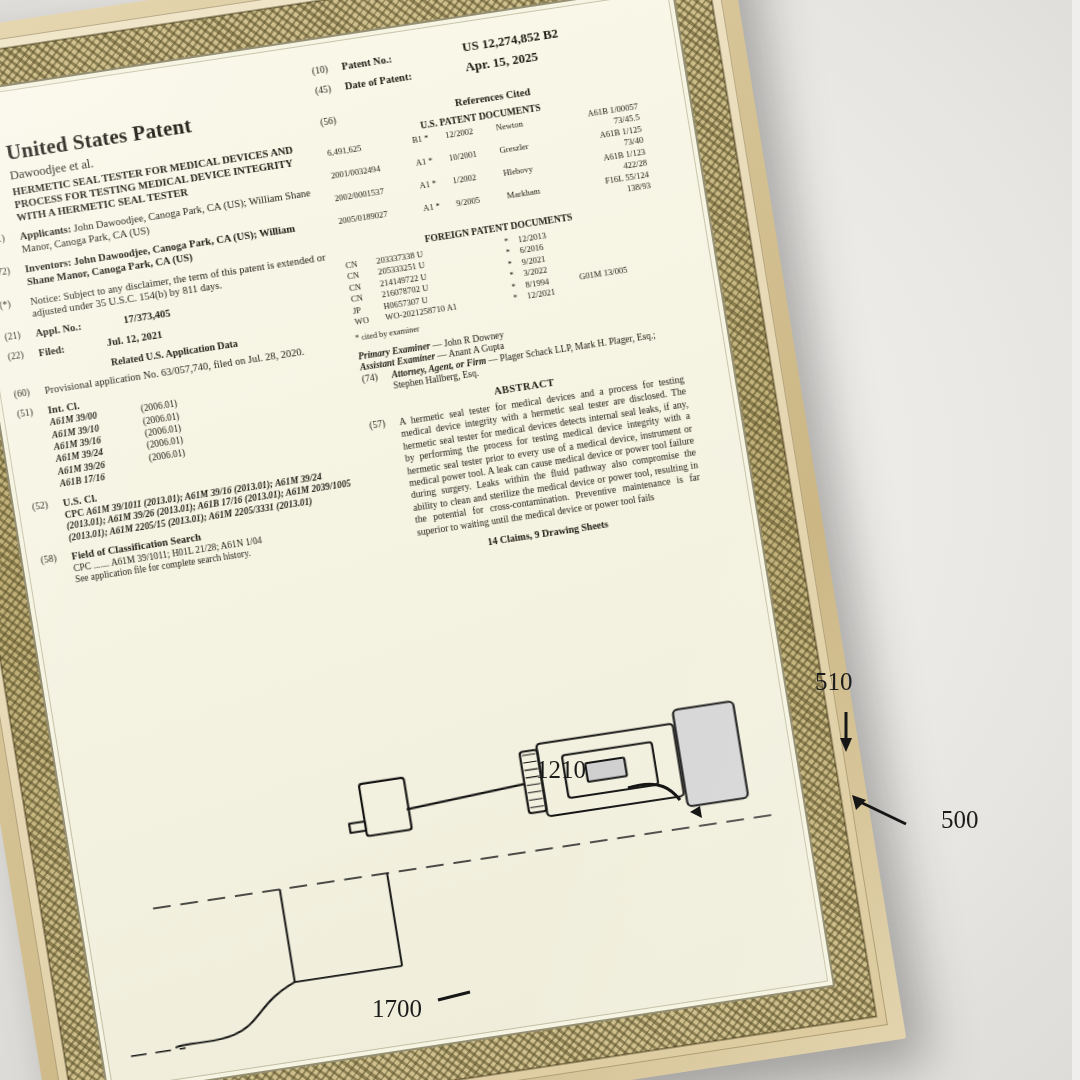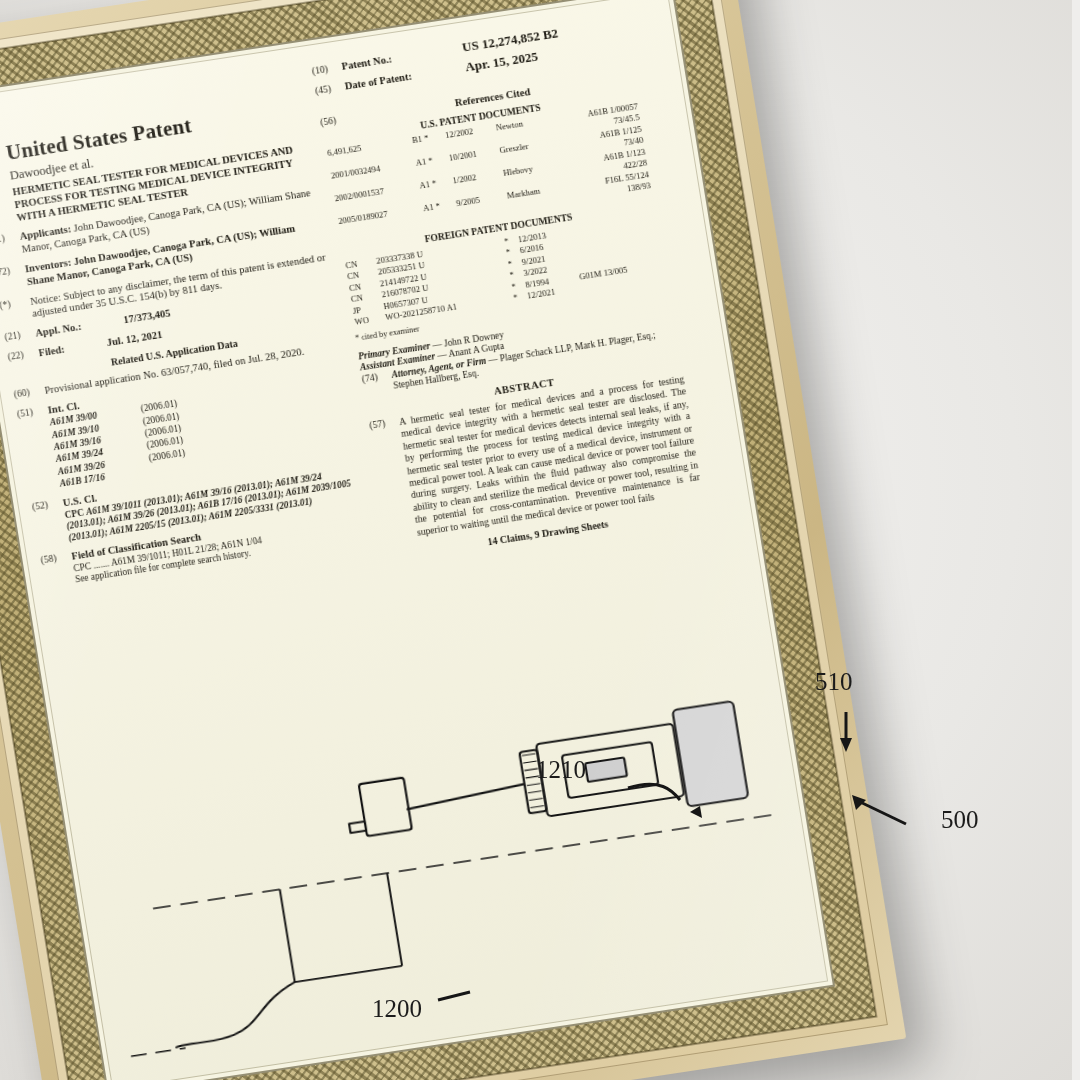--- a/index.html
+++ b/index.html
@@ -474,15 +474,15 @@
       <path d="M846 752 L840 738 L852 738 Z" fill="#161616" stroke="none"></path>
       <path d="M856 800 L906 824"></path>
       <path d="M852 795 L866 800 L856 810 Z" fill="#161616" stroke="none"></path>
       <path d="M438 1000 L470 992"></path>
     </g>
   </svg>
 
   <div class="lbl" style="left:815px;  top:668px;">510</div>
   <div class="lbl" style="left:916px;  top:806px;margin-left:25px;">500</div>
   <div class="lbl" style="left:536px;  top:756px;">1210</div>
-  <div class="lbl" style="left:372px;  top:995px;">1200</div>
+  <div class="lbl" style="left:372px;  top:995px;">1700</div>
 
 </div>
 
 </body></html>

